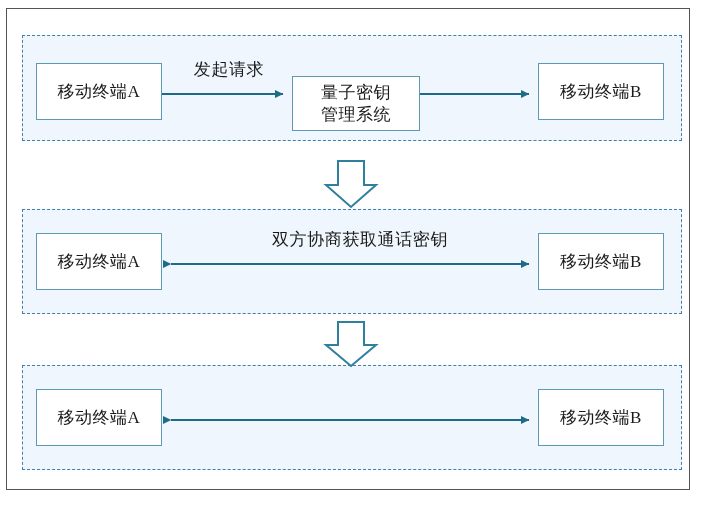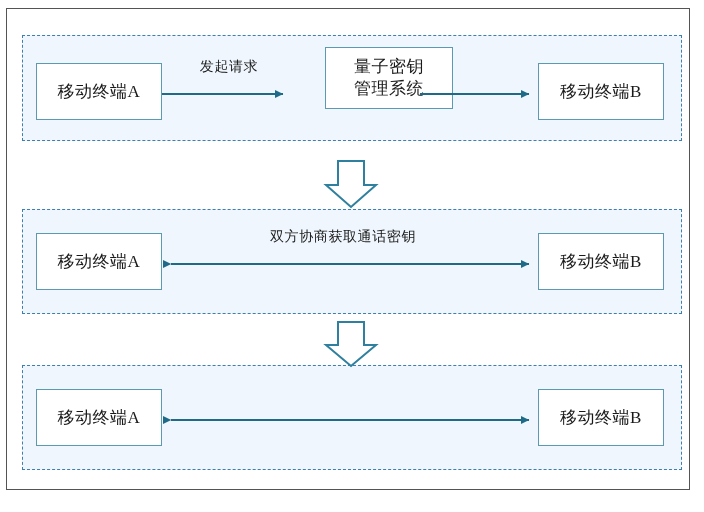--- a/index.html
+++ b/index.html
@@ -52,21 +52,21 @@
     color: #1a1a1a;
     font-size: 17px;
     line-height: 1.28;
     letter-spacing: 0.5px;
     white-space: nowrap;
   }
   .node-box .line2 { display: block; }
 
   
   #node-a-1 { left: 36px;  top: 63px; width: 126px; height: 57px; }
-  #node-qkms { left: 292px; top: 47px; width: 128px; height: 62px; margin-left: 33px; }
+  #node-qkms { left: 292px; top: 76px; width: 128px; height: 55px; }
   #node-b-1 { left: 538px; top: 63px; width: 126px; height: 57px; }
   
   #node-a-2 { left: 36px;  top: 233px; width: 126px; height: 57px; }
   #node-b-2 { left: 538px; top: 233px; width: 126px; height: 57px; }
   
   #node-a-3 { left: 36px;  top: 389px; width: 126px; height: 57px; }
   #node-b-3 { left: 538px; top: 389px; width: 126px; height: 57px; }
 
   
   .wires {
@@ -74,27 +74,27 @@
     left: 0; top: 0;
     width: 704px;
     height: 512px;
     pointer-events: none;
   }
 
   
   .edge-label {
     position: absolute;
     color: #1a1a1a;
-    font-size: 14px;
+    font-size: 17px;
     letter-spacing: 0.6px;
     white-space: nowrap;
     text-align: center;
   }
   #label-request { left: 170px; top: 58px;  width: 118px; }
-  #label-negotiate { left: 171px; top: 228px; width: 344px; text-align: center; }
+  #label-negotiate { left: 188px; top: 228px; width: 344px; text-align: center; }
   #label-encrypted { left: 180px; top: 384px; width: 344px; }
 </style>
 </head>
 <body>
 
 <div id="canvas">
 
   <div class="outer-frame"></div>
 
   <div class="stage-panel" id="stage-1"></div>

